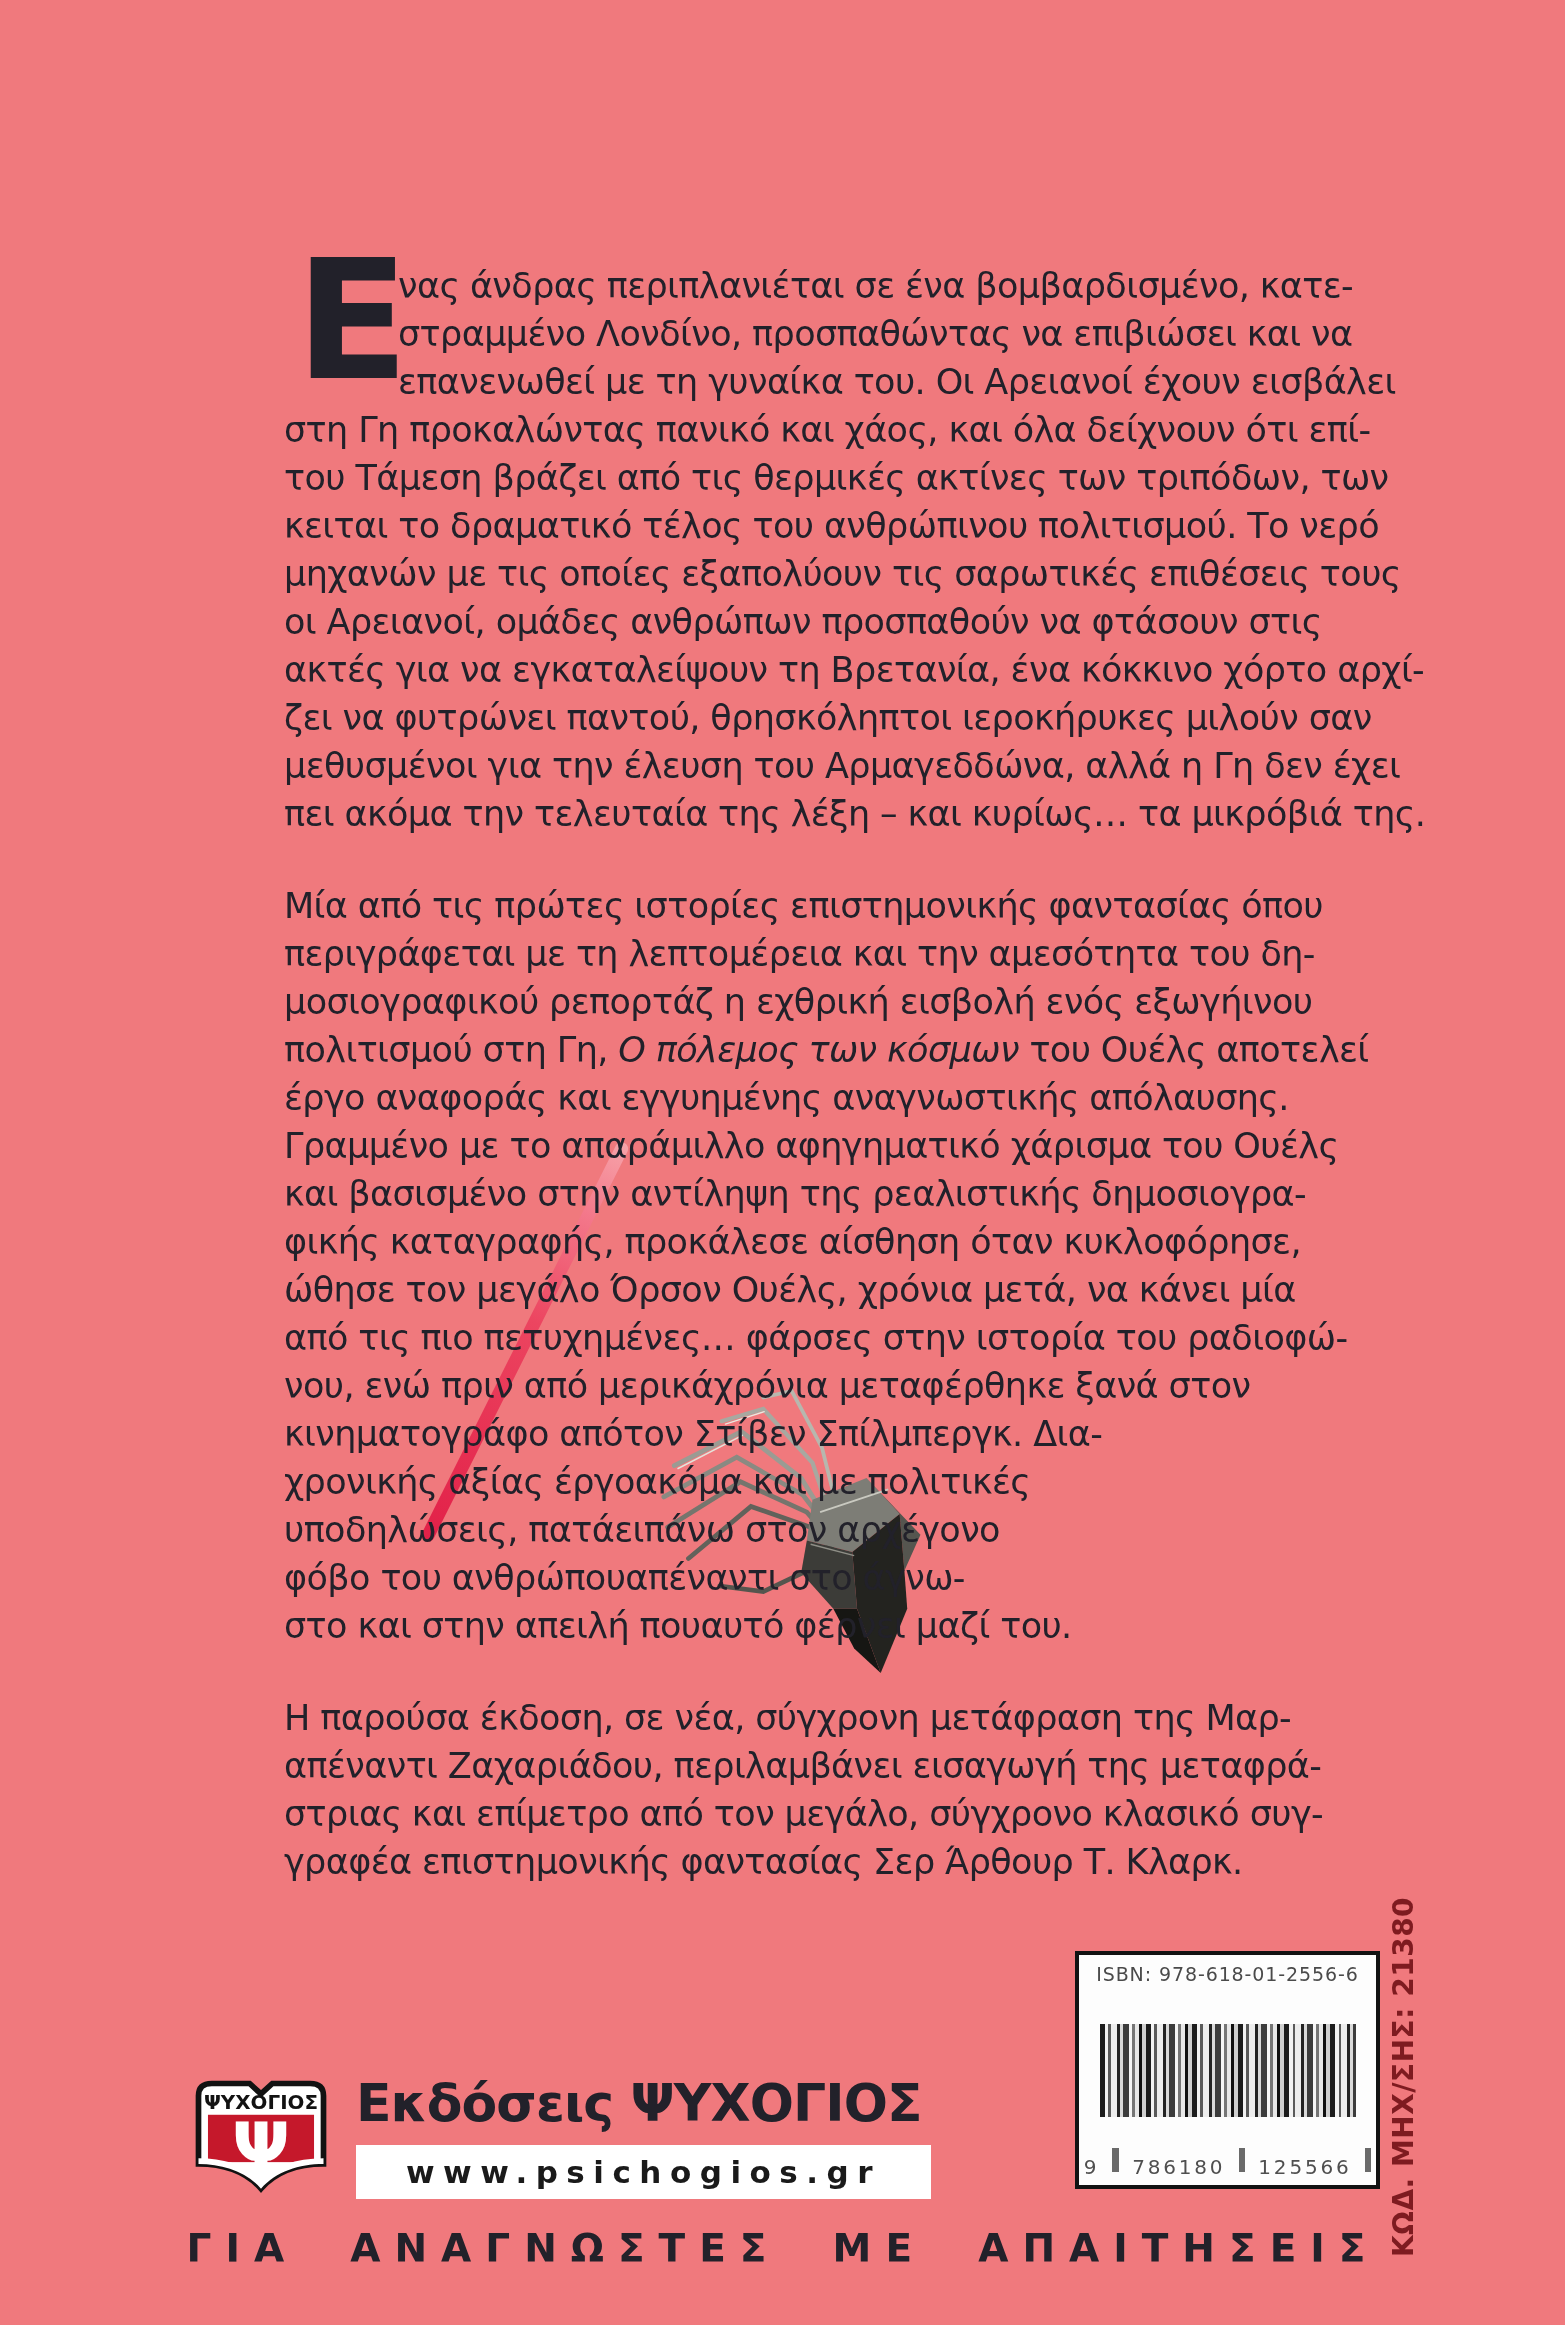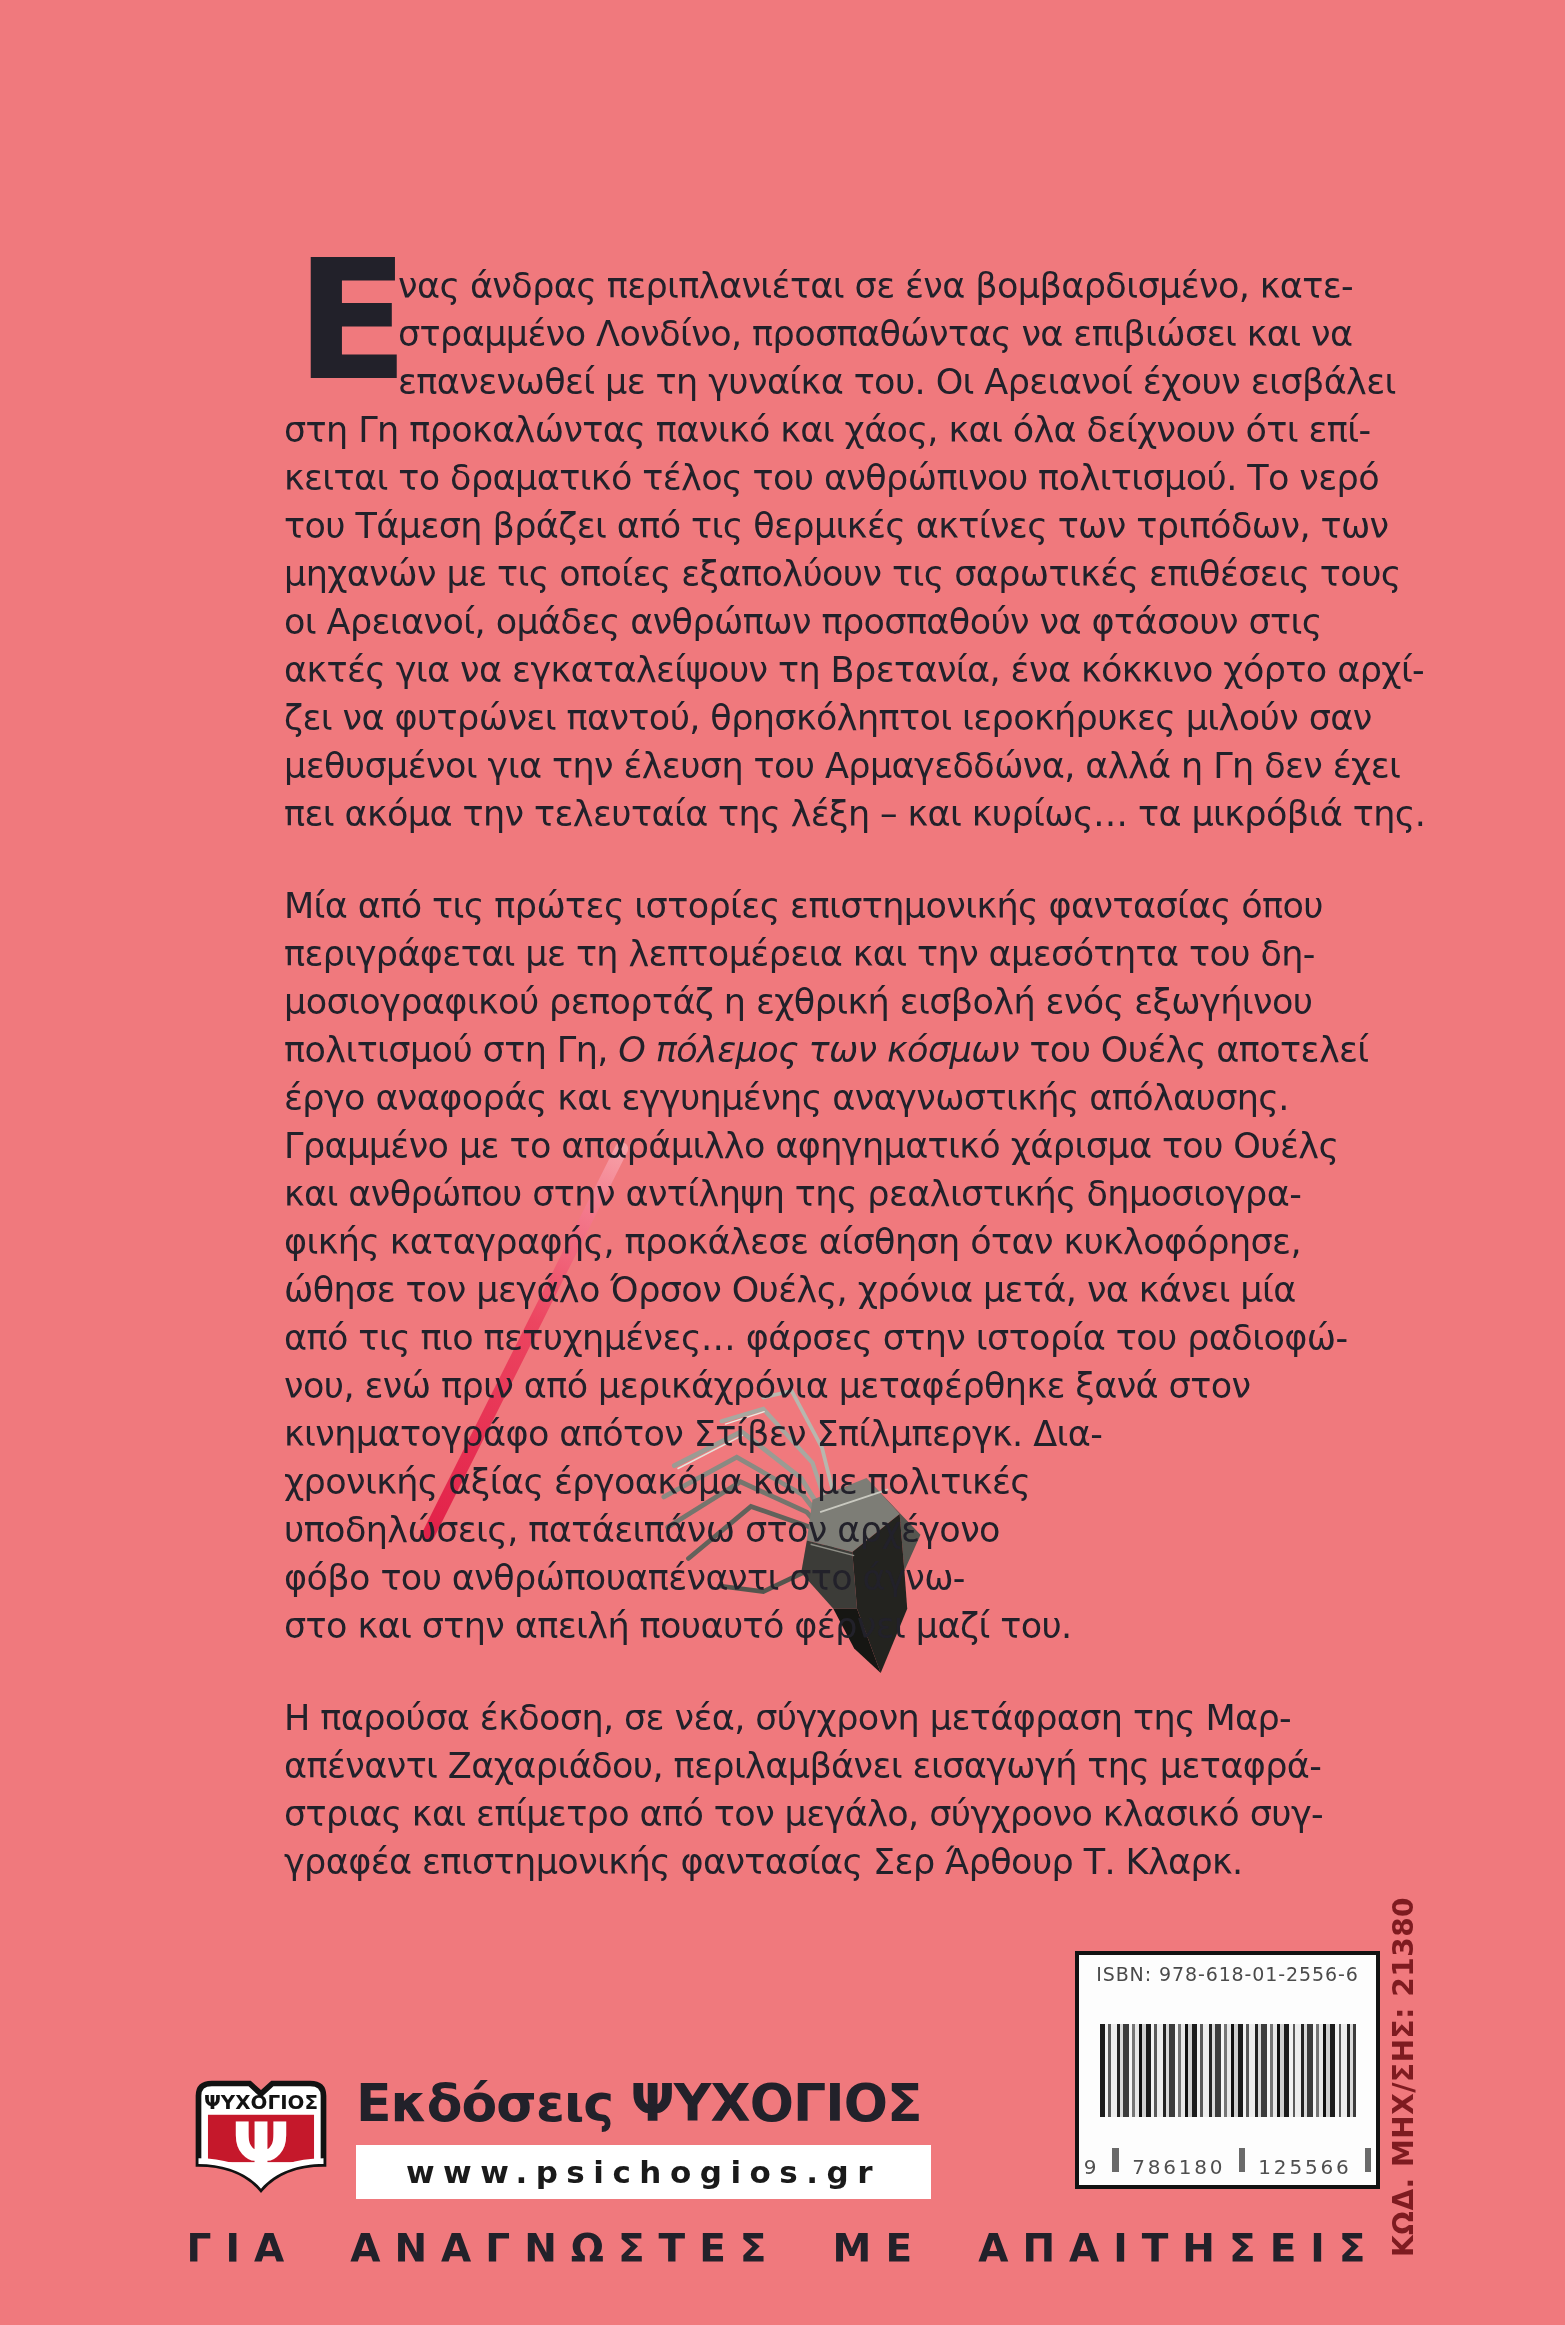--- a/index.html
+++ b/index.html
@@ -116,37 +116,37 @@
     </g>
   </svg>
 
   <section class="blurb" id="blurb">
       <div class="para">
         <span class="dropcap">Ε</span>
         <div class="line indent">νας άνδρας περιπλανιέται σε ένα βομβαρδισμένο, κατε-</div>
         <div class="line indent">στραμμένο Λονδίνο, προσπαθώντας να επιβιώσει και να</div>
         <div class="line indent">επανενωθεί με τη γυναίκα του. Οι Αρειανοί έχουν εισβάλει</div>
         <div class="line">στη Γη προκαλώντας πανικό και χάος, και όλα δείχνουν ότι επί-</div>
+        <div class="line">του Τάμεση βράζει από τις θερμικές ακτίνες των τριπόδων, των</div>
         <div class="line">κειται το δραματικό τέλος του ανθρώπινου πολιτισμού. Το νερό</div>
-        <div class="line">του Τάμεση βράζει από τις θερμικές ακτίνες των τριπόδων, των</div>
         <div class="line">μηχανών με τις οποίες εξαπολύουν τις σαρωτικές επιθέσεις τους</div>
         <div class="line">οι Αρειανοί, ομάδες ανθρώπων προσπαθούν να φτάσουν στις</div>
         <div class="line">ακτές για να εγκαταλείψουν τη Βρετανία, ένα κόκκινο χόρτο αρχί-</div>
         <div class="line">ζει να φυτρώνει παντού, θρησκόληπτοι ιεροκήρυκες μιλούν σαν</div>
         <div class="line">μεθυσμένοι για την έλευση του Αρμαγεδδώνα, αλλά η Γη δεν έχει</div>
         <div class="line">πει ακόμα την τελευταία της λέξη – και κυρίως… τα μικρόβιά της.</div>
       </div>
       <div class="para">
         <div class="line">Μία από τις πρώτες ιστορίες επιστημονικής φαντασίας όπου</div>
         <div class="line">περιγράφεται με τη λεπτομέρεια και την αμεσότητα του δη-</div>
         <div class="line">μοσιογραφικού ρεπορτάζ η εχθρική εισβολή ενός εξωγήινου</div>
         <div class="line"><span>πολιτισμού στη Γη, </span><span class="it">Ο πόλεμος των κόσμων</span><span> του Ουέλς αποτελεί</span></div>
         <div class="line">έργο αναφοράς και εγγυημένης αναγνωστικής απόλαυσης.</div>
         <div class="line">Γραμμένο με το απαράμιλλο αφηγηματικό χάρισμα του Ουέλς</div>
-        <div class="line">και ανθρώπου στην αντίληψη της ρεαλιστικής δημοσιογρα-</div>
+        <div class="line">και βασισμένο στην αντίληψη της ρεαλιστικής δημοσιογρα-</div>
         <div class="line">φικής καταγραφής, προκάλεσε αίσθηση όταν κυκλοφόρησε,</div>
         <div class="line">ώθησε τον μεγάλο Όρσον Ουέλς, χρόνια μετά, να κάνει μία</div>
         <div class="line">από τις πιο πετυχημένες… φάρσες στην ιστορία του ραδιοφώ-</div>
         <div class="line split">
           <span>νου, ενώ πριν από μερικά</span>
           <span>χρόνια μεταφέρθηκε ξανά στον</span>
         </div>
         <div class="line split">
           <span>κινηματογράφο από</span>
           <span>τον Στίβεν Σπίλμπεργκ. Δια-</span>

